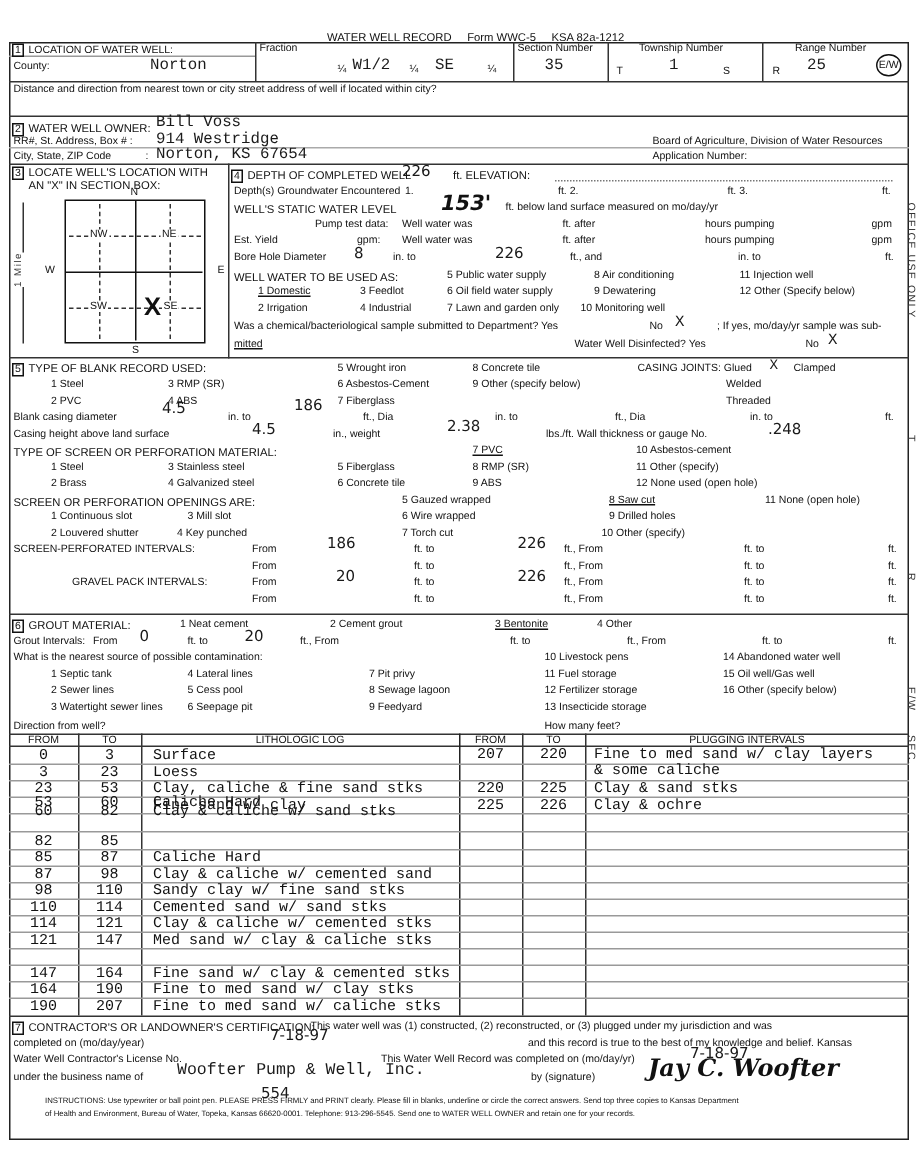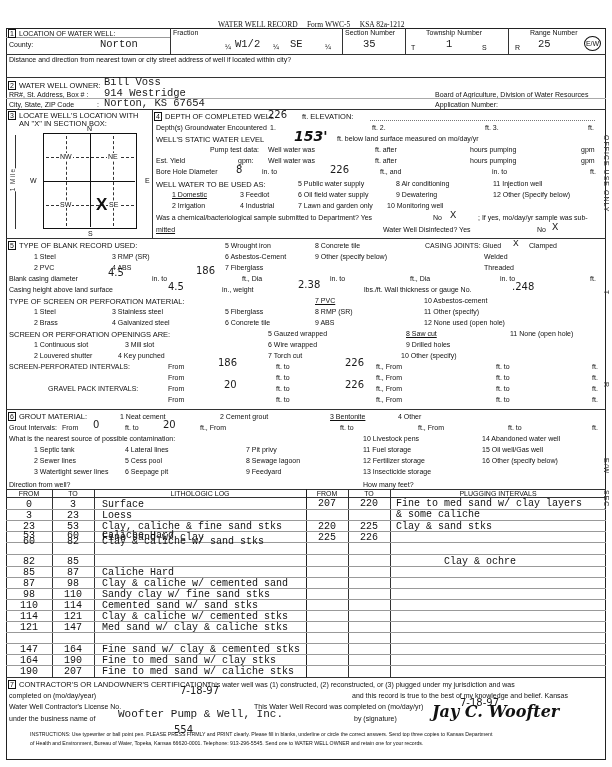--- a/index.html
+++ b/index.html
@@ -4,21 +4,21 @@
 <style>
   * { box-sizing: border-box; margin: 0; padding: 0; }
   html, body { width: 612px; height: 767px; background: #fff; overflow: hidden; }
   body { font-family: "Liberation Sans", sans-serif; color: #111; font-size: 7px; position: relative; }
   .abs { position: absolute; white-space: nowrap; }
   .tw { font-family: "Liberation Mono", monospace; font-size: 10.5px; color: #1a1a1a; }
   .tw-s { font-family: "Liberation Mono", monospace; font-size: 9.5px; color: #1a1a1a; }
   .hand { font-family: "DejaVu Sans", sans-serif; font-style: italic; font-size: 13px; font-weight: bold; }
   .num { font-family: "DejaVu Sans", sans-serif; font-size: 10px; color: #1a1a1a; }
   .lbl { font-size: 7px; }
-  .hdr { font-size: 7.5px; font-weight: normal; font-family: Liberation Serif, serif; }
+  .hdr { font-size: 7.5px; font-weight: normal; }
   .box { position: absolute; border: 1px solid #222; }
   .hl { position: absolute; height: 0; border-top: 1px solid #333; }
   .vl { position: absolute; width: 0; border-left: 1px solid #333; }
   .dot { position: absolute; height: 0; border-top: 1px dotted #777; }
   .sn { display: inline-block; border: 1px solid #111; width: 8px; height: 9px; font-size: 7px; line-height: 8px; text-align: center; margin-right: 3px; }
   .ul { text-decoration: underline; }
   .vert { position: absolute; writing-mode: vertical-rl; font-size: 8px; letter-spacing: 1px; color: #333; }
   .cell { position: absolute; font-family: "Liberation Mono", monospace; font-size: 10px; }
   .c { text-align: center; }
 </style>
@@ -396,21 +396,21 @@
 <div id="plug-rows">
   <div class="cell c" style="left:306px;top:498px;width:42px;">207</div>
   <div class="cell c" style="left:348px;top:498px;width:42px;">220</div>
   <div class="cell" style="left:396px;top:498px;">Fine to med sand w/ clay layers</div>
   <div class="cell" style="left:396px;top:509px;">&amp; some caliche</div>
   <div class="cell c" style="left:306px;top:521px;width:42px;">220</div>
   <div class="cell c" style="left:348px;top:521px;width:42px;">225</div>
   <div class="cell" style="left:396px;top:521px;">Clay &amp; sand stks</div>
   <div class="cell c" style="left:306px;top:532px;width:42px;">225</div>
   <div class="cell c" style="left:348px;top:532px;width:42px;">226</div>
-  <div class="cell" style="left:396px;top:556px;margin-left:48px;">Clay &amp; ochre</div>
+  <div class="cell" style="left:396px;top:532px;">Clay &amp; ochre</div>
 </div>
 
 <div class="hl" style="left:6px;top:677px;width:600px;"></div>
 
 <div class="abs lbl" style="left:8px;top:680px;"><span class="sn">7</span><span style="font-size:7.5px;">CONTRACTOR'S OR LANDOWNER'S CERTIFICATION:</span></div>
 <div class="abs lbl" style="left:207px;top:681px;">This water well was (1) constructed, (2) reconstructed, or (3) plugged under my jurisdiction and was</div>
 <div class="abs lbl" style="left:9px;top:692px;">completed on (mo/day/year)</div>
 <div class="abs num" style="left:180px;top:685px;">7-18-97</div>
 <div class="abs lbl" style="left:352px;top:692px;">and this record is true to the best of my knowledge and belief. Kansas</div>
 <div class="abs lbl" style="left:9px;top:703px;">Water Well Contractor's License No.</div>

